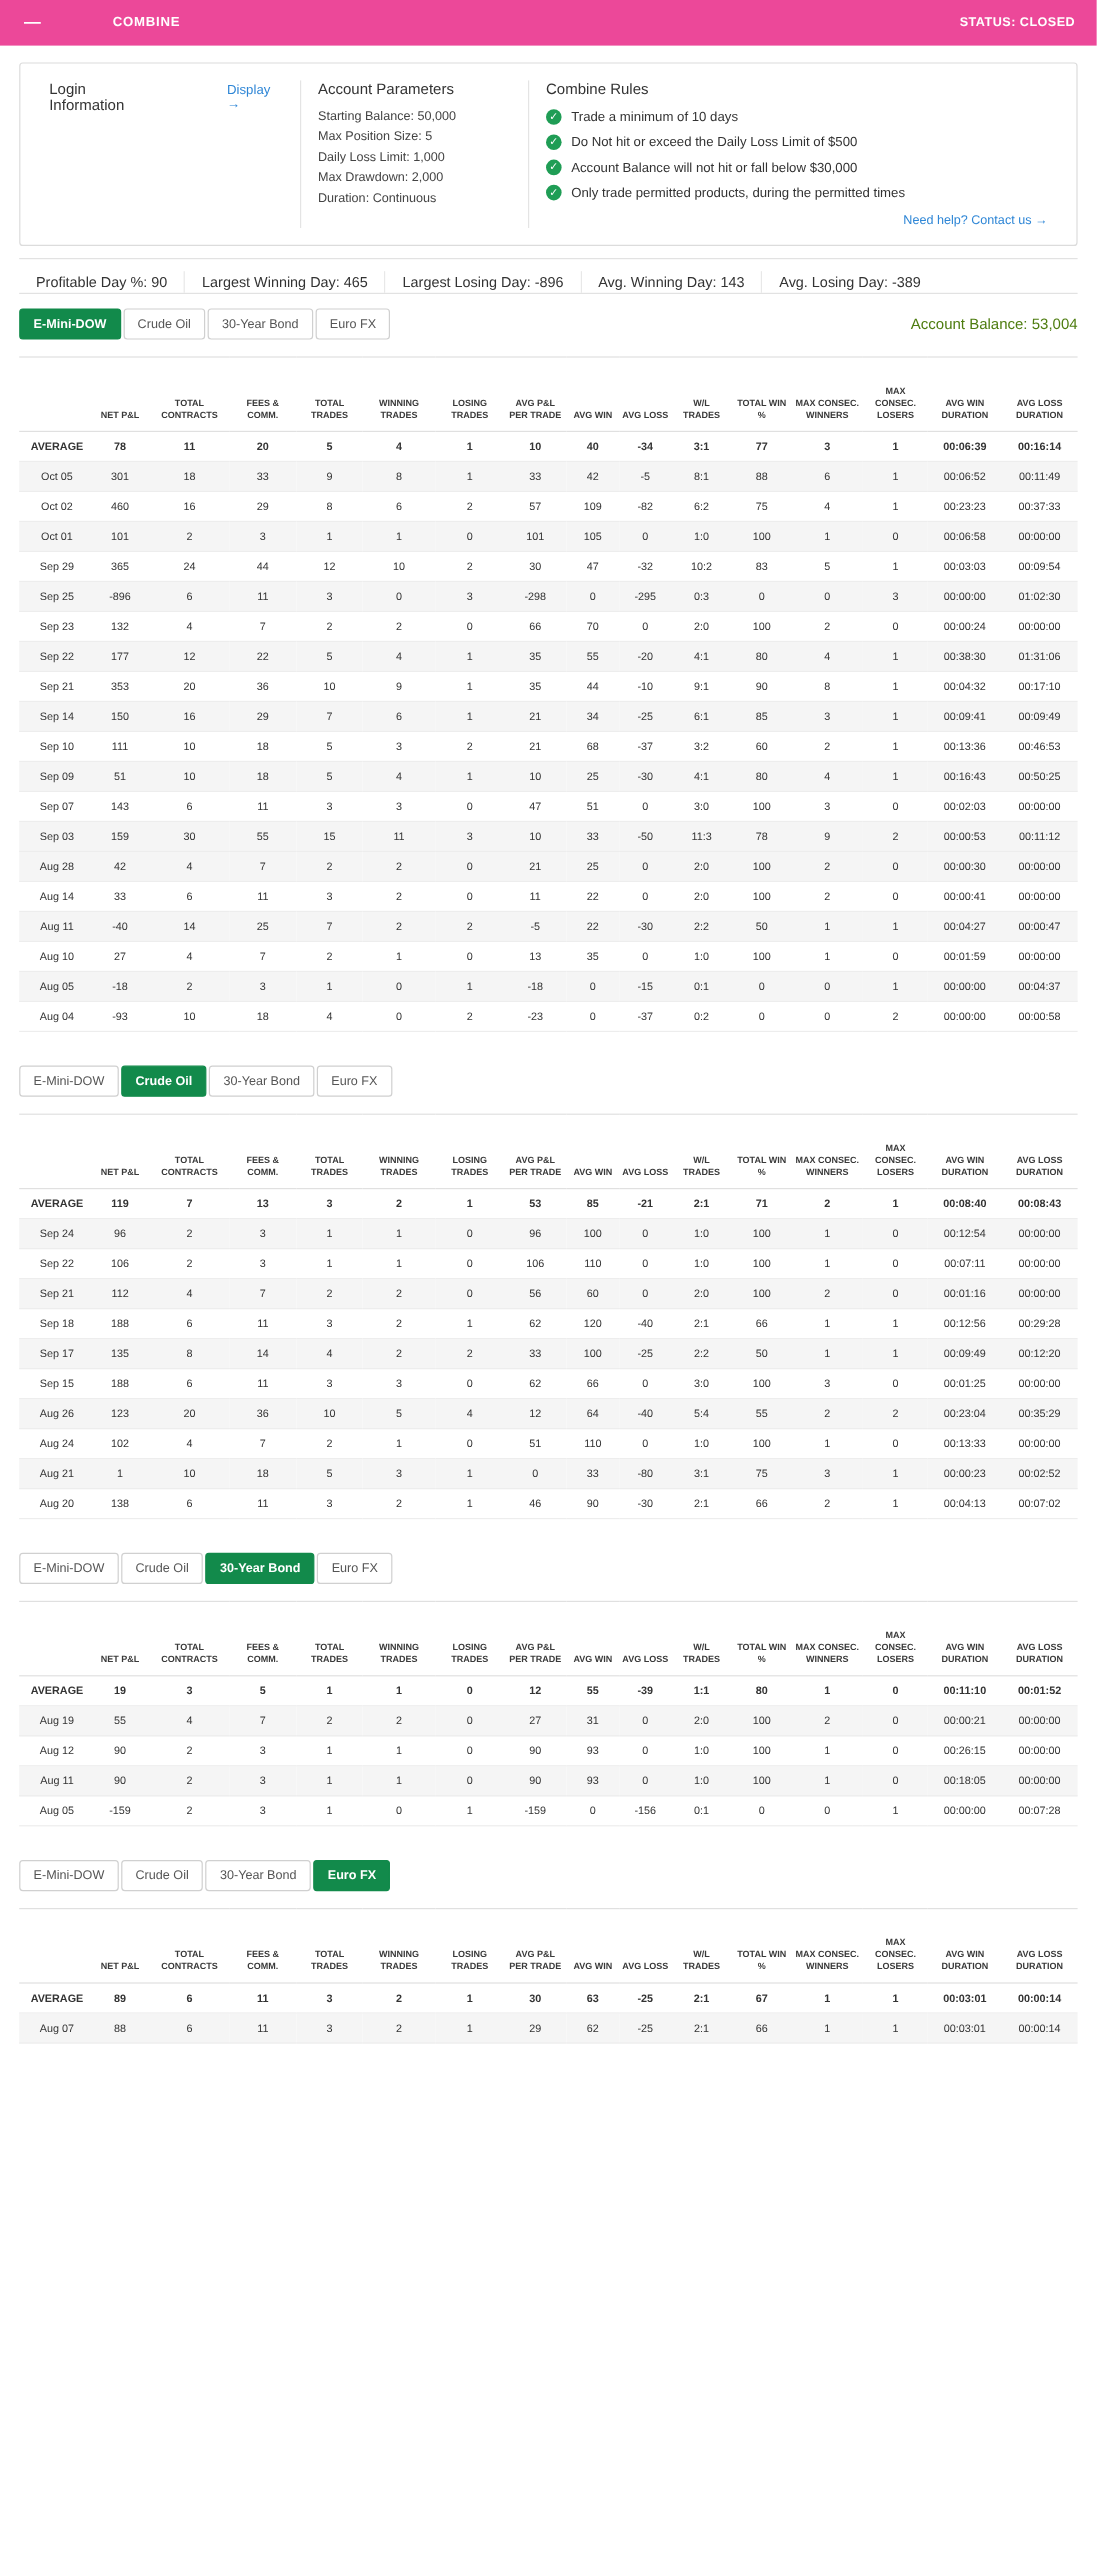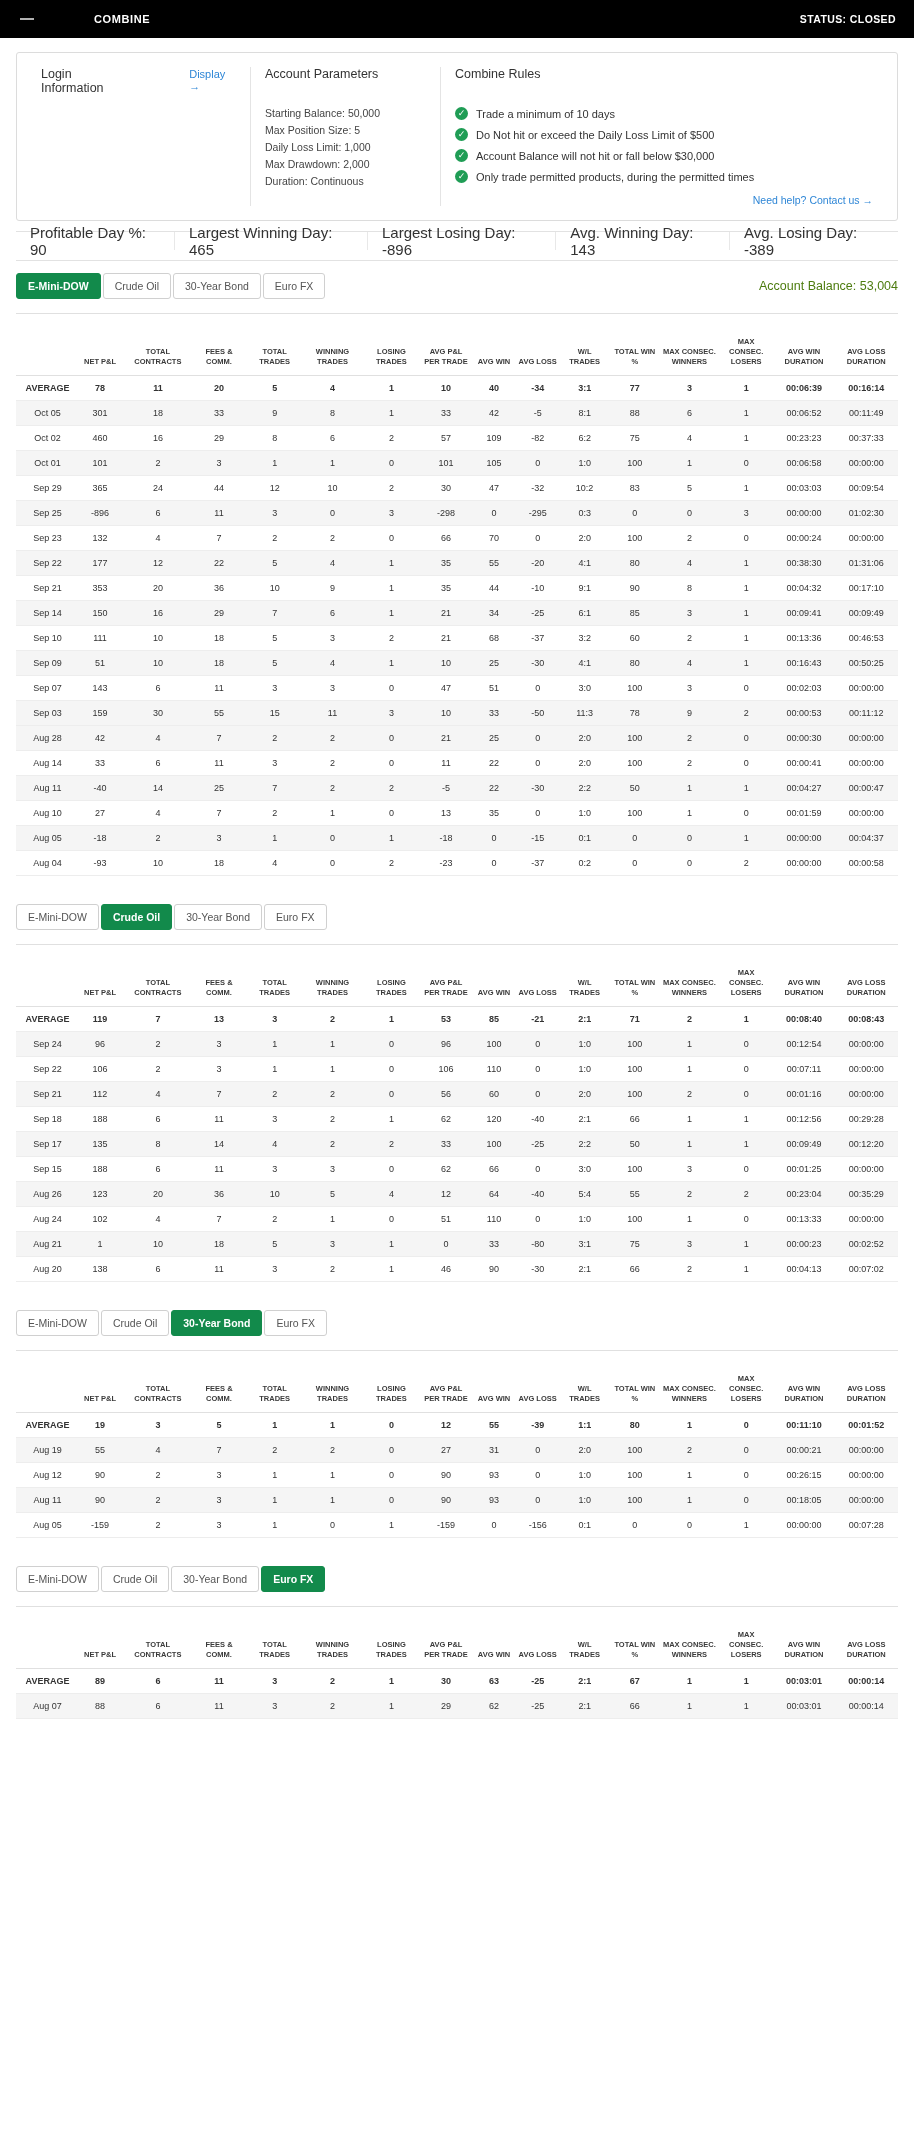--- a/index.html
+++ b/index.html
@@ -10,21 +10,21 @@
   }
   .page {
     width: 914px;
     min-height: 2142px;
     position: relative;
     background: #fff;
   }
   
   .topbar {
     height: 38px;
-    background: #000000;
+    background: #ec4899;
     display: flex;
     align-items: center;
     padding: 0 18px;
     color: #fff;
   }
   .topbar .back-arrow {
     width: 18px; height: 18px;
     display: flex; align-items: center; justify-content: center;
     font-size: 15px; line-height: 1;
     color: #fff;
@@ -51,21 +51,21 @@
     padding: 14px 10px 14px 10px;
     min-height: 120px;
   }
   .info-col { padding: 0 14px; }
   .info-col.c1 { width: 224px; border-right: 1px solid #e4e4e4; }
   .info-col.c2 { width: 190px; border-right: 1px solid #e4e4e4; }
   .info-col.c3 { flex: 1; }
   .info-head {
     font-size: 12.5px;
     color: #333;
-    margin-bottom: 24px;
+    margin-bottom: 8px;
   }
   .info-head.row { display: flex; align-items: baseline; gap: 34px;}
   .link-blue {
     color: #2e86d6;
     font-size: 11px;
     text-decoration: none;
     cursor: pointer;
     padding-left: 24px;
   }
   .param-line {
@@ -99,23 +99,23 @@
     color: #2e86d6;
     margin-top: 8px;
     cursor: pointer;
   }
   
   .stats-strip {
     margin: 10px 16px 0 16px;
     border-top: 1px solid #e2e2e2;
     border-bottom: 1px solid #e2e2e2;
     display: flex;
-    align-items: flex-start;
+    align-items: flex-end;
     height: 30px;
-    font-size: 15px;
+    font-size: 12px;
     color: #333;
   }
   .stats-strip .cell {
     padding: 0 14px;
     border-right: 1px solid #e8e8e8;
     height: 18px;
     display: flex; align-items: center;
   }
   .stats-strip .cell:last-child { border-right: none; }
   

